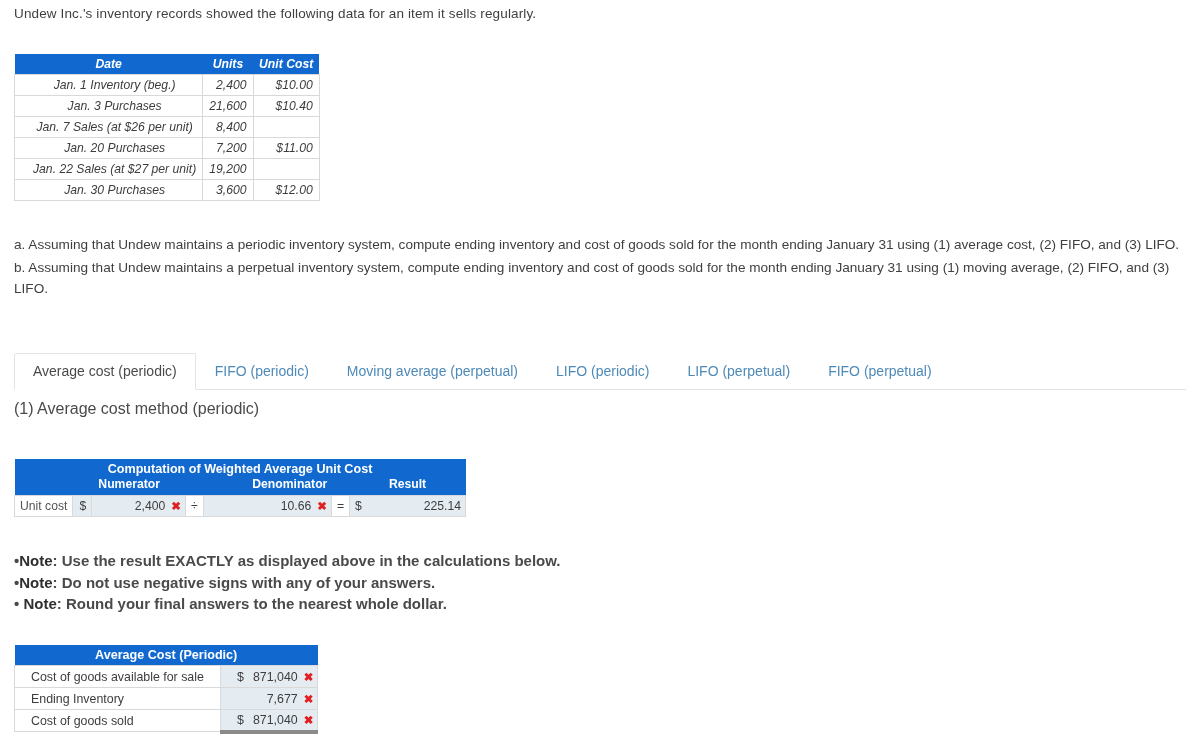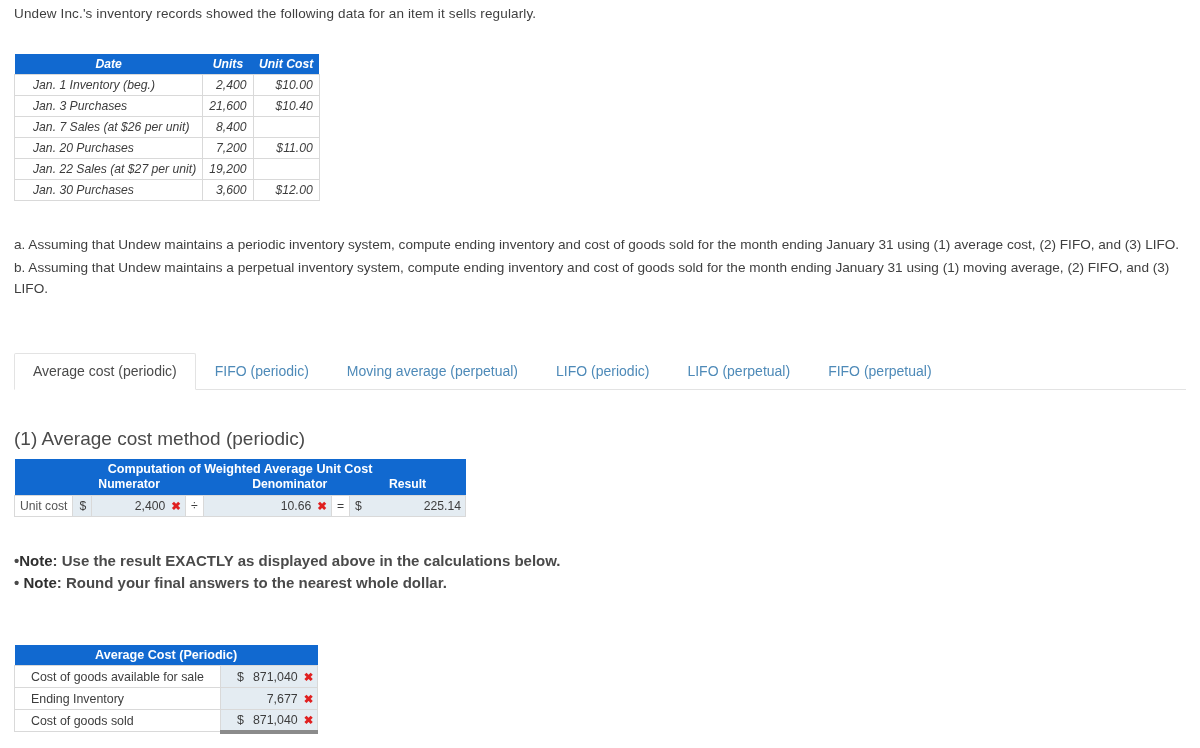--- a/index.html
+++ b/index.html
@@ -47,21 +47,21 @@
   .inv-table th.th-units { width: 48px; }
   .inv-table th.th-cost  { width: 64px; }
   .inv-table td {
     border: 1px solid #d9d9d9;
     padding: 3px 6px;
     height: 21px;
     background: #ffffff;
     color: #3d3d3d;
     white-space: nowrap;
   }
-  .inv-table td.c-label { text-align: left; padding-left: 18px; }
+  .inv-table td.c-label { text-align: center; padding-left: 18px; }
   .inv-table td.c-num   { text-align: right; }
 
   
   .question {
     position: absolute;
     left: 14px; top: 234px;
     width: 1175px;
     font-size: 13.6px;
     line-height: 21px;
     color: #3f3f3f;
@@ -95,22 +95,22 @@
     background: #ffffff;
     border: 1px solid #e3e3e3;
     border-bottom: 1px solid #ffffff;
     margin-bottom: -1px;
     border-radius: 2px 2px 0 0;
   }
 
   
   .subhead {
     position: absolute;
-    left: 14px; top: 428px;
-    font-size: 19px;
+    left: 14px; top: 400px;
+    font-size: 16px;
     color: #4a4a4a;
   }
 
   
   .comp-wrap { position: absolute; left: 14px; top: 459px; }
   .comp-table {
     border-collapse: collapse;
     font-size: 12.2px;
     width: 452px;
   }
@@ -312,20 +312,23 @@
             </span>
           </td>
         </tr>
       </tbody>
     </table>
   </div>
 
   <div class="notes">
     <div>
       <span>•</span><b>Note</b><span>: Use the result EXACTLY as displayed above in the calculations below.</span>
+    </div>
+    <div>
+      <span>•</span><b>Note</b><span>: Do not use negative signs with any of your answers.</span>
     </div>
     <div>
       <span>•</span>&nbsp;<b>Note</b><span>: Round your final answers to the nearest whole dollar.</span>
     </div>
   </div>
 
   <div class="ans-wrap">
     <table class="ans-table">
       <thead>
         <tr>

